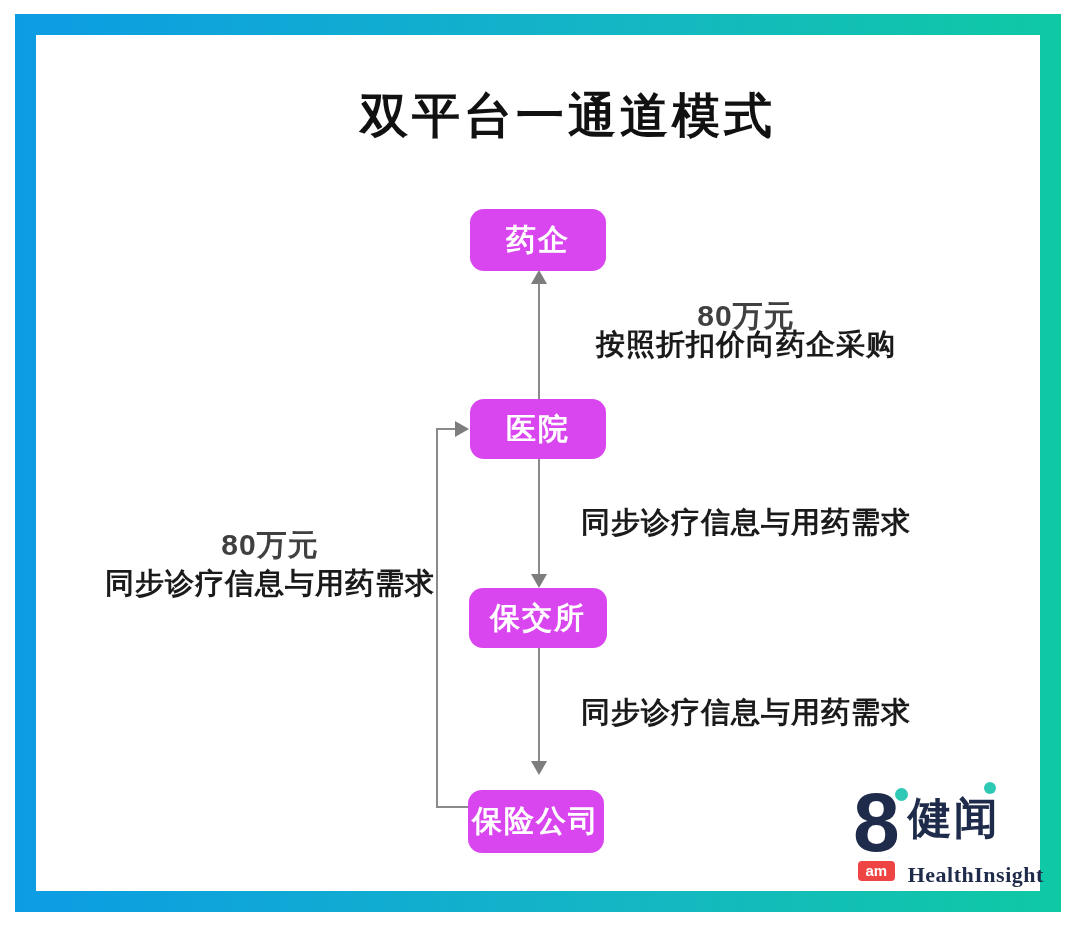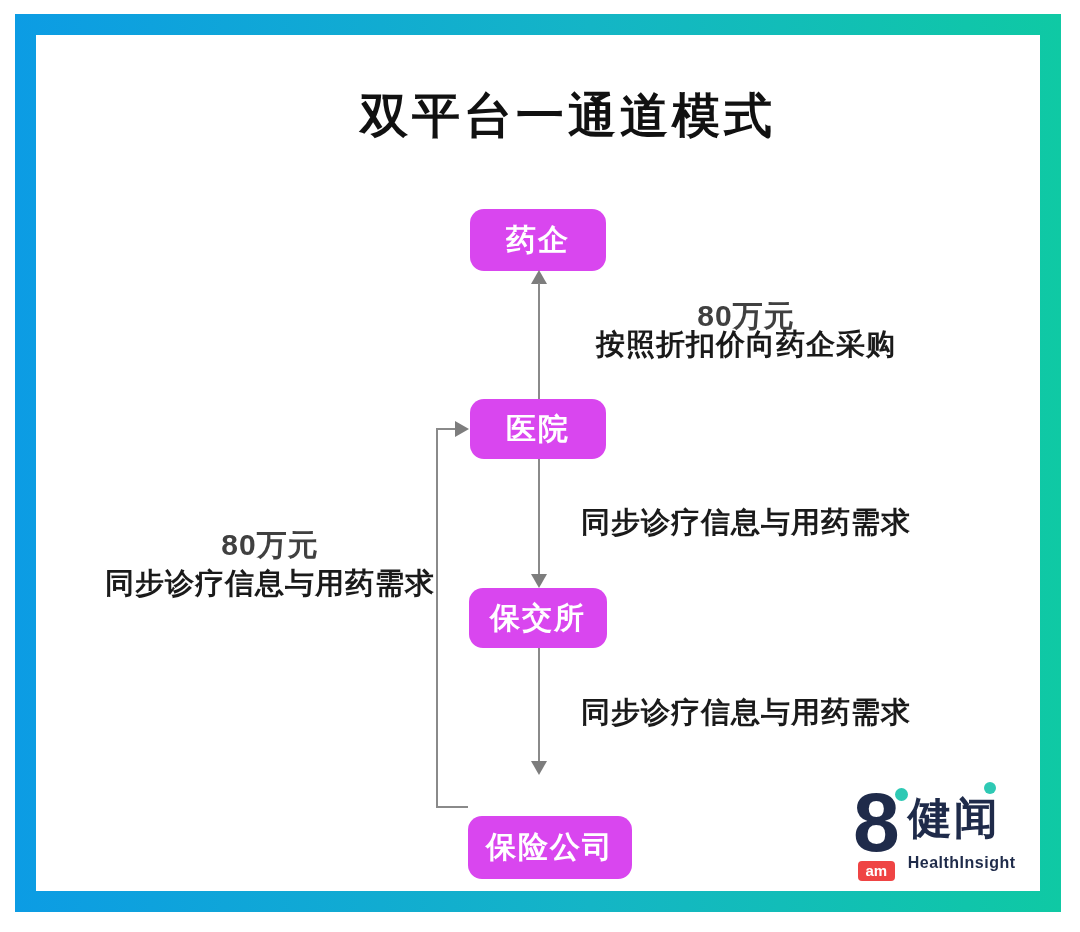--- a/index.html
+++ b/index.html
@@ -14,21 +14,21 @@
 
   .title{position:absolute;left:0;top:84px;width:1080px;text-align:center;
     font-size:48px;font-weight:800;letter-spacing:4px;color:#111111;padding-left:28px;}
 
   .node{position:absolute;background:#d946ef;border-radius:14px;color:#ffffff;
     font-weight:700;font-size:30px;display:flex;align-items:center;justify-content:center;
     letter-spacing:2px;}
   .node-pharma{left:470px;top:209px;width:136px;height:62px;}
   .node-hospital{left:470px;top:399px;width:136px;height:60px;}
   .node-exchange{left:469px;top:588px;width:138px;height:60px;}
-  .node-insurer{left:468px;top:816px;width:164px;height:63px;}
+  .node-insurer{left:468px;top:790px;width:136px;height:63px;}
 
   .vline{position:absolute;width:2px;background:#8a8a8a;}
   .hline{position:absolute;height:2px;background:#8a8a8a;}
   .tri{position:absolute;width:0;height:0;}
   .tri-up{border-left:8px solid transparent;border-right:8px solid transparent;border-bottom:14px solid #7d7d7d;}
   .tri-down{border-left:8px solid transparent;border-right:8px solid transparent;border-top:14px solid #7d7d7d;}
   .tri-right{border-top:8px solid transparent;border-bottom:8px solid transparent;border-left:14px solid #7d7d7d;}
 
   .lbl{position:absolute;transform:translateX(-50%);white-space:nowrap;text-align:center;}
   .lbl-amount{font-size:30px;font-weight:800;color:#404040;letter-spacing:1px;}
@@ -37,21 +37,21 @@
   
   .logo{position:absolute;left:853px;top:786px;width:185px;display:flex;align-items:flex-start;}
   .logo-left{position:relative;display:flex;flex-direction:column;align-items:center;}
   .logo-8{font-size:84px;line-height:72px;font-weight:800;color:#1F2B4A;}
   .logo-8dot{position:absolute;right:-8px;top:2px;width:13px;height:13px;border-radius:50%;background:#2EC9B4;}
   .logo-am{margin-top:3px;background:#ef4444;color:#ffffff;font-size:15px;font-weight:700;
     padding:1px 8px;border-radius:4px;line-height:18px;}
   .logo-right{position:relative;margin-left:8px;display:flex;flex-direction:column;}
   .logo-cn{font-size:44px;line-height:64px;font-weight:800;color:#1F2B4A;letter-spacing:2px;}
   .logo-cndot{position:absolute;left:76px;top:-4px;width:12px;height:12px;border-radius:50%;background:#2EC9B4;}
-  .logo-en{font-size:16px;font-weight:700;color:#1F2B4A;letter-spacing:0.5px;margin-top:4px;}
+  .logo-en{font-size:22px;font-weight:700;color:#1F2B4A;letter-spacing:0.5px;margin-top:12px;font-family:Liberation Serif, serif;}
 </style>
 </head>
 <body>
 
 <div id="canvas">
 
   <div class="frame">
     <div class="frame-inner"></div>
   </div>
 

